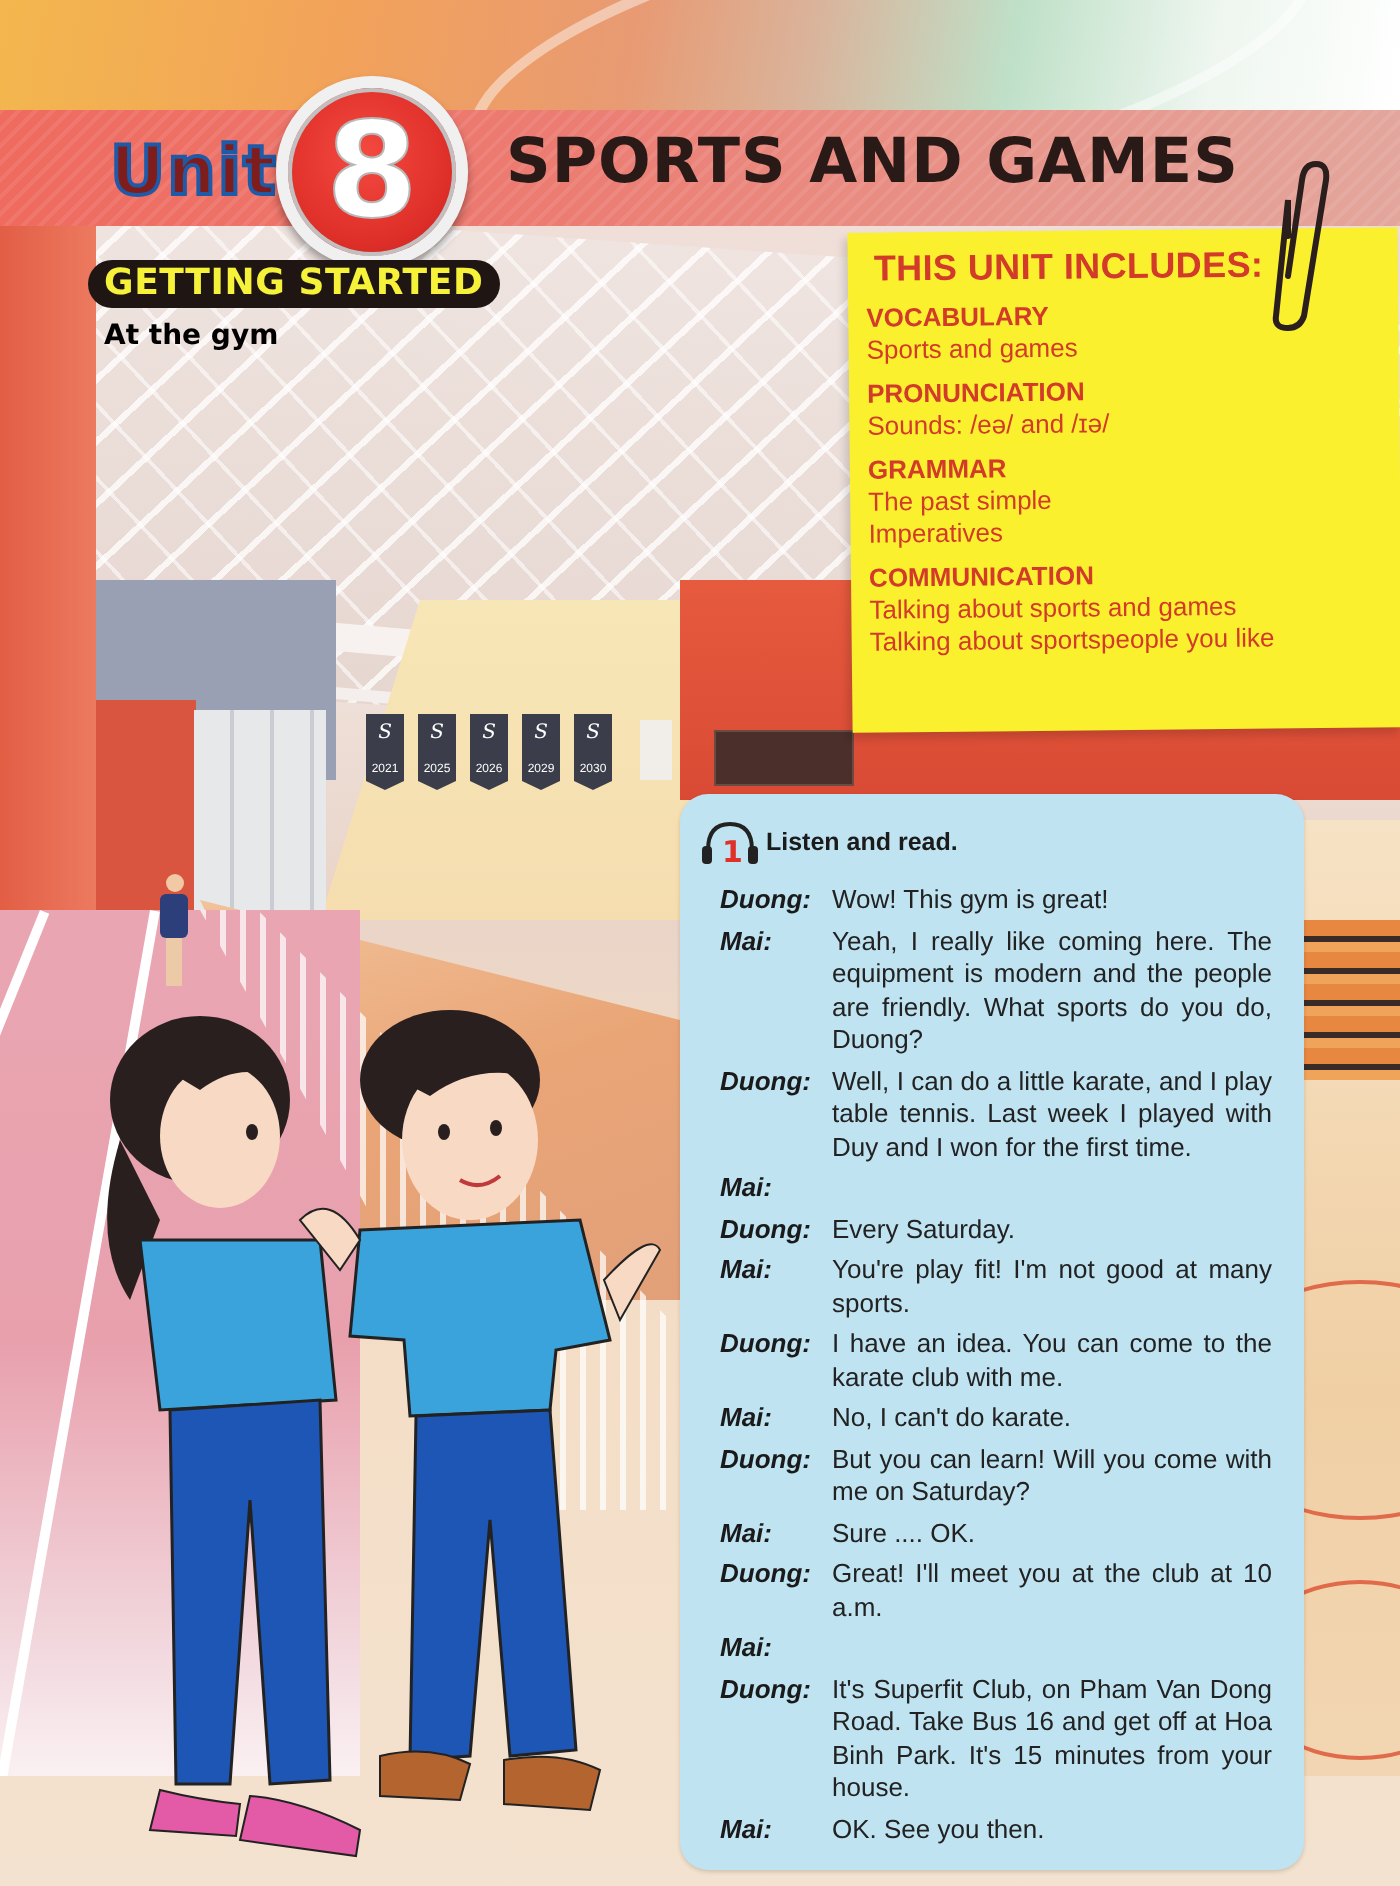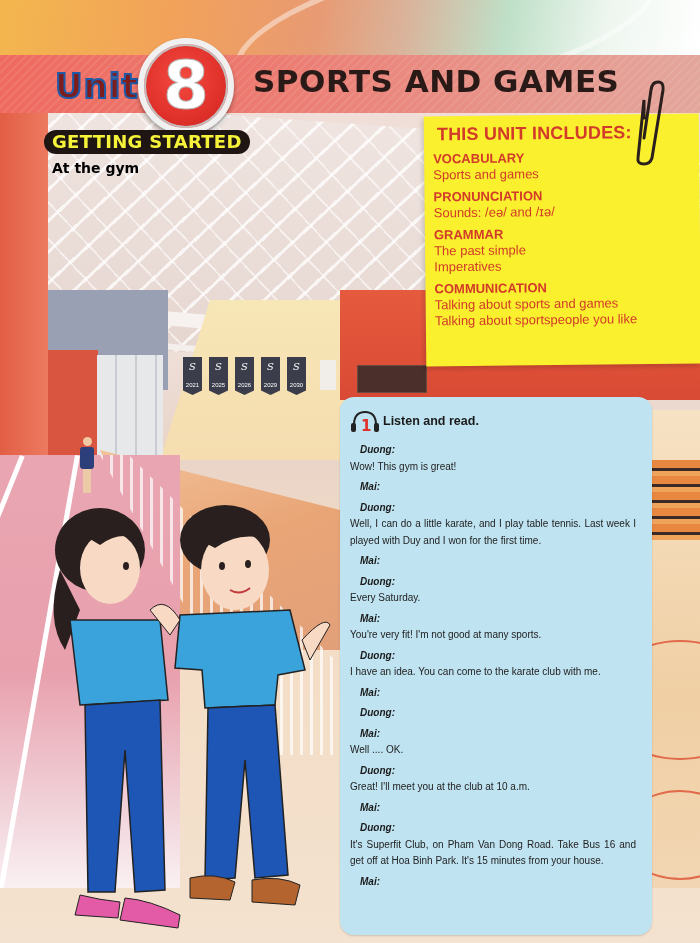--- a/index.html
+++ b/index.html
@@ -129,21 +129,21 @@
 
   
   .dialogue {
     position: absolute; left: 340px; top: 397px; width: 312px; height: 538px;
     background: #bfe3f1; border-radius: 14px; padding: 12px 10px 0 10px;
     box-shadow: 0 1px 2px rgba(0,0,0,0.15);
   }
   .listen-row { display: flex; align-items: center; gap: 3px; margin-bottom: 9px; }
   .headphones { width: 30px; height: 24px; position: relative; }
   .listen-label { font-weight: 700; font-size: 12.5px; color: #1b1b1b; }
-  .line { display: flex; font-size: 10px; line-height: 16.5px; color: #222; margin-bottom: 4px; flex-direction: column; }
+  .line { display: flex; font-size: 13px; line-height: 16.5px; color: #222; margin-bottom: 4px; }
   .speaker { width: 66px; flex-shrink: 0; font-weight: 700; font-style: italic; color: #1a1a1a; padding-left: 10px; }
   .speech { flex: 1; text-align: justify; padding-right: 6px; }
 
   
   .characters { position: absolute; left: 40px; top: 500px; width: 300px; height: 430px; }
 </style>
 </head>
 <body>
 
 <div class="top-swoosh"></div>
@@ -274,57 +274,61 @@
     </svg>
     <span class="listen-label">Listen and read.</span>
   </div>
 
   <div class="line">
       <span class="speaker">Duong:</span>
       <span class="speech">Wow! This gym is great!</span>
     </div>
   <div class="line">
       <span class="speaker">Mai:</span>
+      <span class="speech">Yeah, I really like coming here. The equipment is modern and the people are friendly. What sports do you do, Duong?</span>
     </div>
   <div class="line">
       <span class="speaker">Duong:</span>
       <span class="speech">Well, I can do a little karate, and I play table tennis. Last week I played with Duy and I won for the first time.</span>
     </div>
   <div class="line">
       <span class="speaker">Mai:</span>
     </div>
   <div class="line">
       <span class="speaker">Duong:</span>
       <span class="speech">Every Saturday.</span>
     </div>
   <div class="line">
       <span class="speaker">Mai:</span>
-      <span class="speech">You're very fit! I'm not good at many sports.</span>
+      <span class="speech">You're play fit! I'm not good at many sports.</span>
     </div>
   <div class="line">
       <span class="speaker">Duong:</span>
       <span class="speech">I have an idea. You can come to the karate club with me.</span>
     </div>
   <div class="line">
       <span class="speaker">Mai:</span>
-    </div>
-  <div class="line">
-      <span class="speaker">Duong:</span>
-    </div>
-  <div class="line">
-      <span class="speaker">Mai:</span>
-      <span class="speech">Well .... OK.</span>
+      <span class="speech">No, I can't do karate.</span>
+    </div>
+  <div class="line">
+      <span class="speaker">Duong:</span>
+      <span class="speech">But you can learn! Will you come with me on Saturday?</span>
+    </div>
+  <div class="line">
+      <span class="speaker">Mai:</span>
+      <span class="speech">Sure .... OK.</span>
     </div>
   <div class="line">
       <span class="speaker">Duong:</span>
       <span class="speech">Great! I'll meet you at the club at 10 a.m.</span>
     </div>
   <div class="line">
       <span class="speaker">Mai:</span>
     </div>
   <div class="line">
       <span class="speaker">Duong:</span>
       <span class="speech">It's Superfit Club, on Pham Van Dong Road. Take Bus 16 and get off at Hoa Binh Park. It's 15 minutes from your house.</span>
     </div>
   <div class="line">
       <span class="speaker">Mai:</span>
+      <span class="speech">OK. See you then.</span>
     </div>
 </div>
 
 </body></html>

